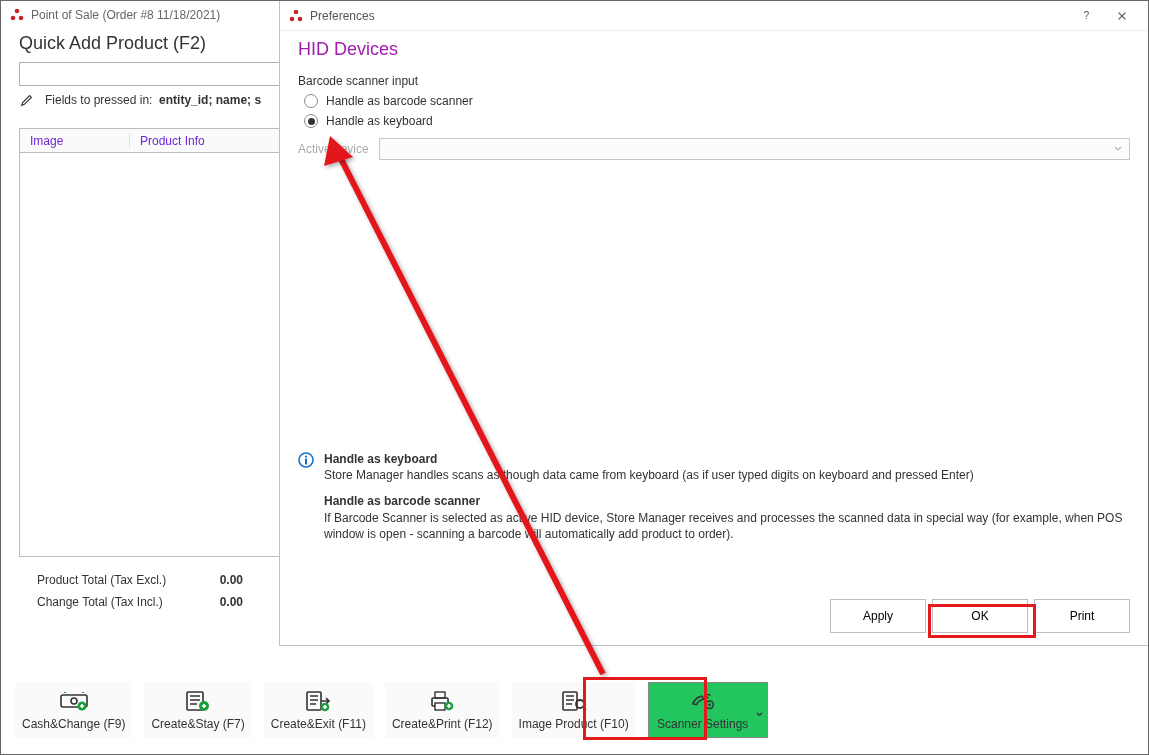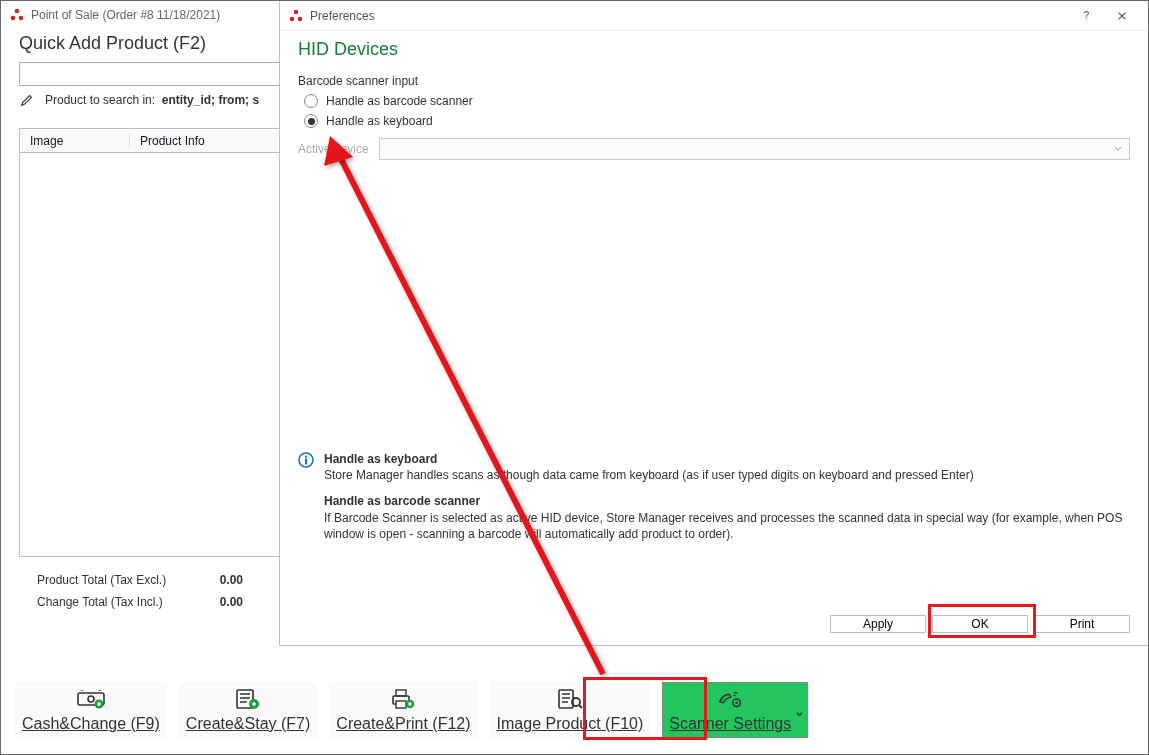--- a/index.html
+++ b/index.html
@@ -62,21 +62,21 @@
     margin: 12px 18px 0 18px;
     border: 1px solid #bdbdbd;
     border-bottom: none;
     display: flex;
     height: 24px;
     align-items: center;
     background: #fafafa;
   }
   .pos-table-header .col {
     padding: 0 10px;
-    color: #0f172a;
+    color: #6d28d9;
     border-right: 1px solid #e0e0e0;
   }
   .col-image { width: 110px; }
   .col-info { flex: 1; }
   .pos-table-body {
     margin: 0 18px 0 18px;
     border: 1px solid #bdbdbd;
     height: 405px;
     background: #fff;
   }
@@ -112,24 +112,23 @@
     padding: 3px 6px;
     border: 1px solid transparent;
     background: #fafafa;
     cursor: pointer;
   }
   .tool-btn .icon {
     width: 28px; height: 24px;
     display: flex; align-items: center; justify-content: center;
   }
   .tool-btn .lbl {
-    font-size: 16px;
+    font-size: 12px;
     color: #333;
     white-space: nowrap;
-    text-decoration: underline;
   }
   .scanner-btn {
     min-width: 120px;
     background: #22c55e;
     border: 1px solid #888;
     position: relative;
     padding-right: 16px;
   }
   .scanner-btn .drop-arrow {
     position: absolute;
@@ -170,21 +169,21 @@
     display: flex; align-items: center; justify-content: center;
     cursor: pointer;
   }
   .prefs-body {
     flex: 1;
     padding: 8px 18px 0 18px;
     position: relative;
   }
   .prefs-heading {
     font-size: 18px;
-    color: #15803d;
+    color: #a21caf;
     margin-bottom: 14px;
   }
   .group-label {
     font-size: 12px;
     color: #333;
     margin-bottom: 6px;
   }
   .radio-row {
     display: flex;
     align-items: center;
@@ -241,21 +240,21 @@
   .info-block b { font-weight: 600; }
   .info-block p { margin-bottom: 10px; line-height: 1.35; color:#333;}
 
   .btnbar {
     position: absolute;
     right: 18px; bottom: 12px;
     display: flex;
     gap: 6px;
   }
   .btnbar button {
-    width: 96px; height: 18px;
+    width: 96px; height: 34px;
     background: #fff;
     border: 1px solid #bdbdbd;
     font-size: 12px;
     cursor: pointer;
   }
   .btnbar button.ok { font-weight: 400; }
   .ok-highlight {
     position: absolute;
     border: 3px solid #e3191c;
     pointer-events: none;
@@ -288,23 +287,23 @@
     <span>Point of Sale (Order #8 11/18/2021)</span>
   </div>
   <div class="pos-heading">Quick Add Product (F2)</div>
   <div class="pos-search"></div>
   <div class="pos-fields">
     <span class="pencil-icon">
       <svg viewBox="0 0 16 16" width="14" height="14">
           <path d="M2 14l1-3 8-8 2 2-8 8-3 1z" fill="none" stroke="#333" stroke-width="1.3"></path>
         </svg>
     </span>
-    <span>Product to search in:</span>
+    <span>Fields to pressed in:</span>
     <span>&nbsp;&nbsp;</span>
-    <b>entity_id; from; s</b>
+    <b>entity_id; name; s</b>
   </div>
   <div class="pos-table-header">
     <div class="col col-image">Image</div>
     <div class="col col-info">Product Info</div>
   </div>
   <div class="pos-table-body"></div>
   <div class="pos-totals">
     <div class="total-row">
       <span>Product Total (Tax Excl.)</span>
       <span class="total-val">0.00</span>
@@ -332,20 +331,32 @@
     <div class="tool-btn">
       <span class="icon">
         <svg viewBox="0 0 26 22" width="26" height="22">
             <rect x="2" y="2" width="16" height="18" rx="1" fill="none" stroke="#333" stroke-width="1.6"></rect>
             <path d="M5 6h10M5 10h10M5 14h7" stroke="#333" stroke-width="1.4"></path>
             <circle cx="19" cy="16" r="5" fill="#1a9e3e"></circle>
             <path d="M17 16h4M19 14v4" stroke="#fff" stroke-width="1.6"></path>
           </svg>
       </span>
       <span class="lbl">Create&amp;Stay (F7)</span>
+    </div>
+    <div class="tool-btn">
+      <span class="icon">
+        <svg viewBox="0 0 26 22" width="26" height="22">
+            <rect x="2" y="2" width="14" height="18" rx="1" fill="none" stroke="#333" stroke-width="1.6"></rect>
+            <path d="M5 6h8M5 10h8M5 14h6" stroke="#333" stroke-width="1.4"></path>
+            <path d="M16 11h8M21 8l3 3-3 3" fill="none" stroke="#333" stroke-width="1.6"></path>
+            <circle cx="20" cy="17" r="4.3" fill="#1a9e3e"></circle>
+            <path d="M18 17h4M20 15v4" stroke="#fff" stroke-width="1.6"></path>
+          </svg>
+      </span>
+      <span class="lbl">Create&amp;Exit (F11)</span>
     </div>
     <div class="tool-btn">
       <span class="icon">
         <svg viewBox="0 0 26 22" width="26" height="22">
             <rect x="3" y="8" width="16" height="8" rx="1" fill="none" stroke="#333" stroke-width="1.6"></rect>
             <rect x="6" y="2" width="10" height="6" fill="none" stroke="#333" stroke-width="1.4"></rect>
             <rect x="6" y="13" width="10" height="7" fill="#fff" stroke="#333" stroke-width="1.4"></rect>
             <circle cx="20" cy="16" r="4.3" fill="#1a9e3e"></circle>
             <path d="M18 16h4M20 14v4" stroke="#fff" stroke-width="1.6"></path>
           </svg>

